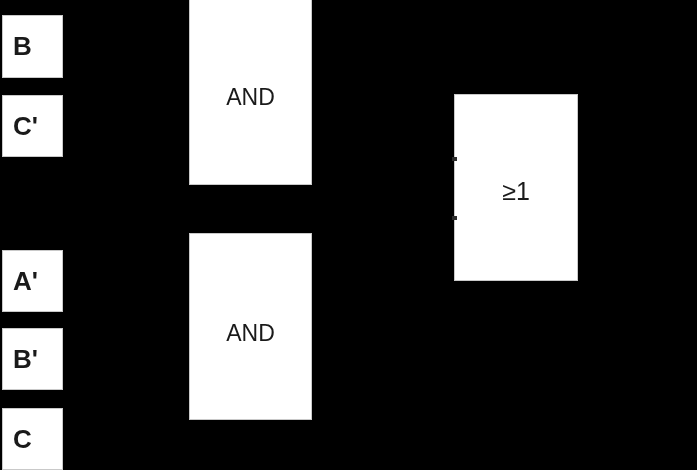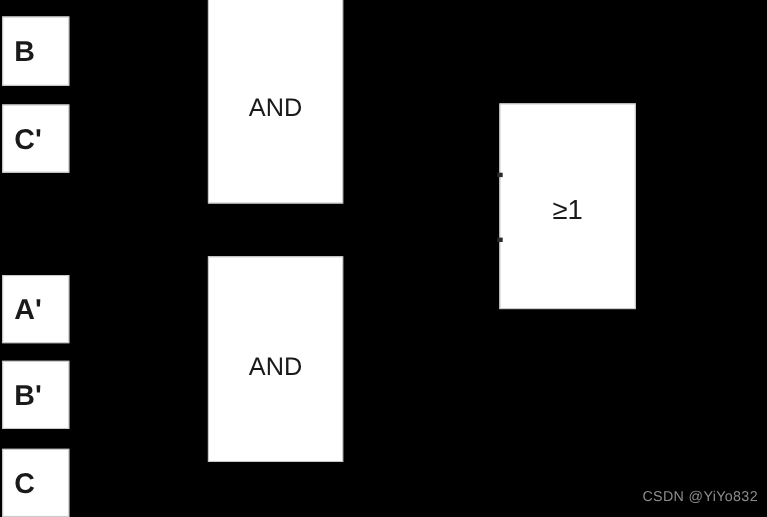--- a/index.html
+++ b/index.html
@@ -96,15 +96,14 @@
     <span class="gate-label" style="top:86px;">AND</span>
   </div>
 
   <div class="node gate-node gate-or" style="left:454px; top:94px; width:124px; height:187px;">
     <span class="gate-label" style="top:82px;">≥1</span>
   </div>
 
   <div class="port" style="left:452px; top:157px;"></div>
   <div class="port" style="left:452px; top:216px;"></div>
 
-  <div class="watermark" style="left:584px; top:443px;">CSDN @YiYo832</div>
 
 </div>
 
 </body></html>

